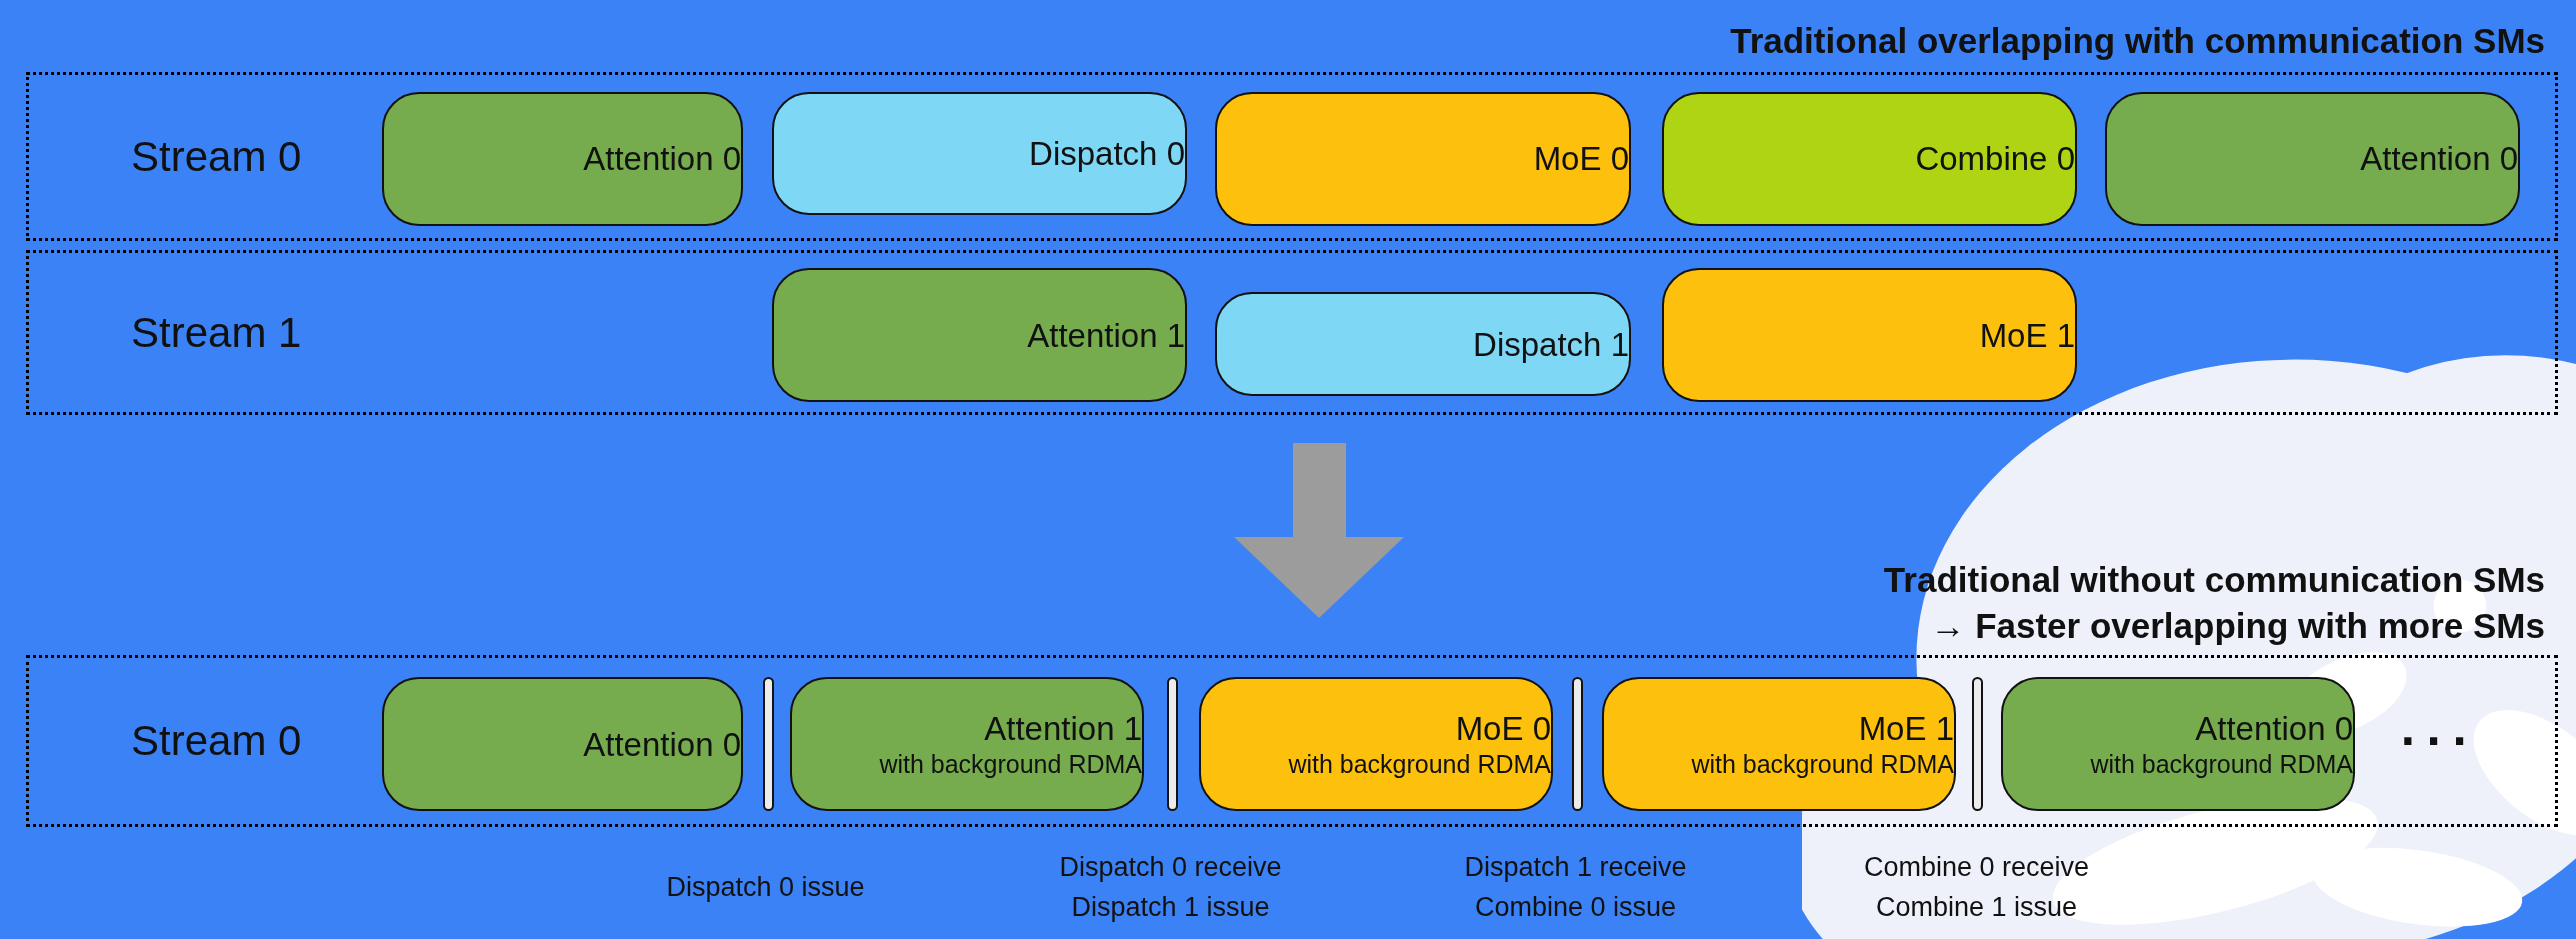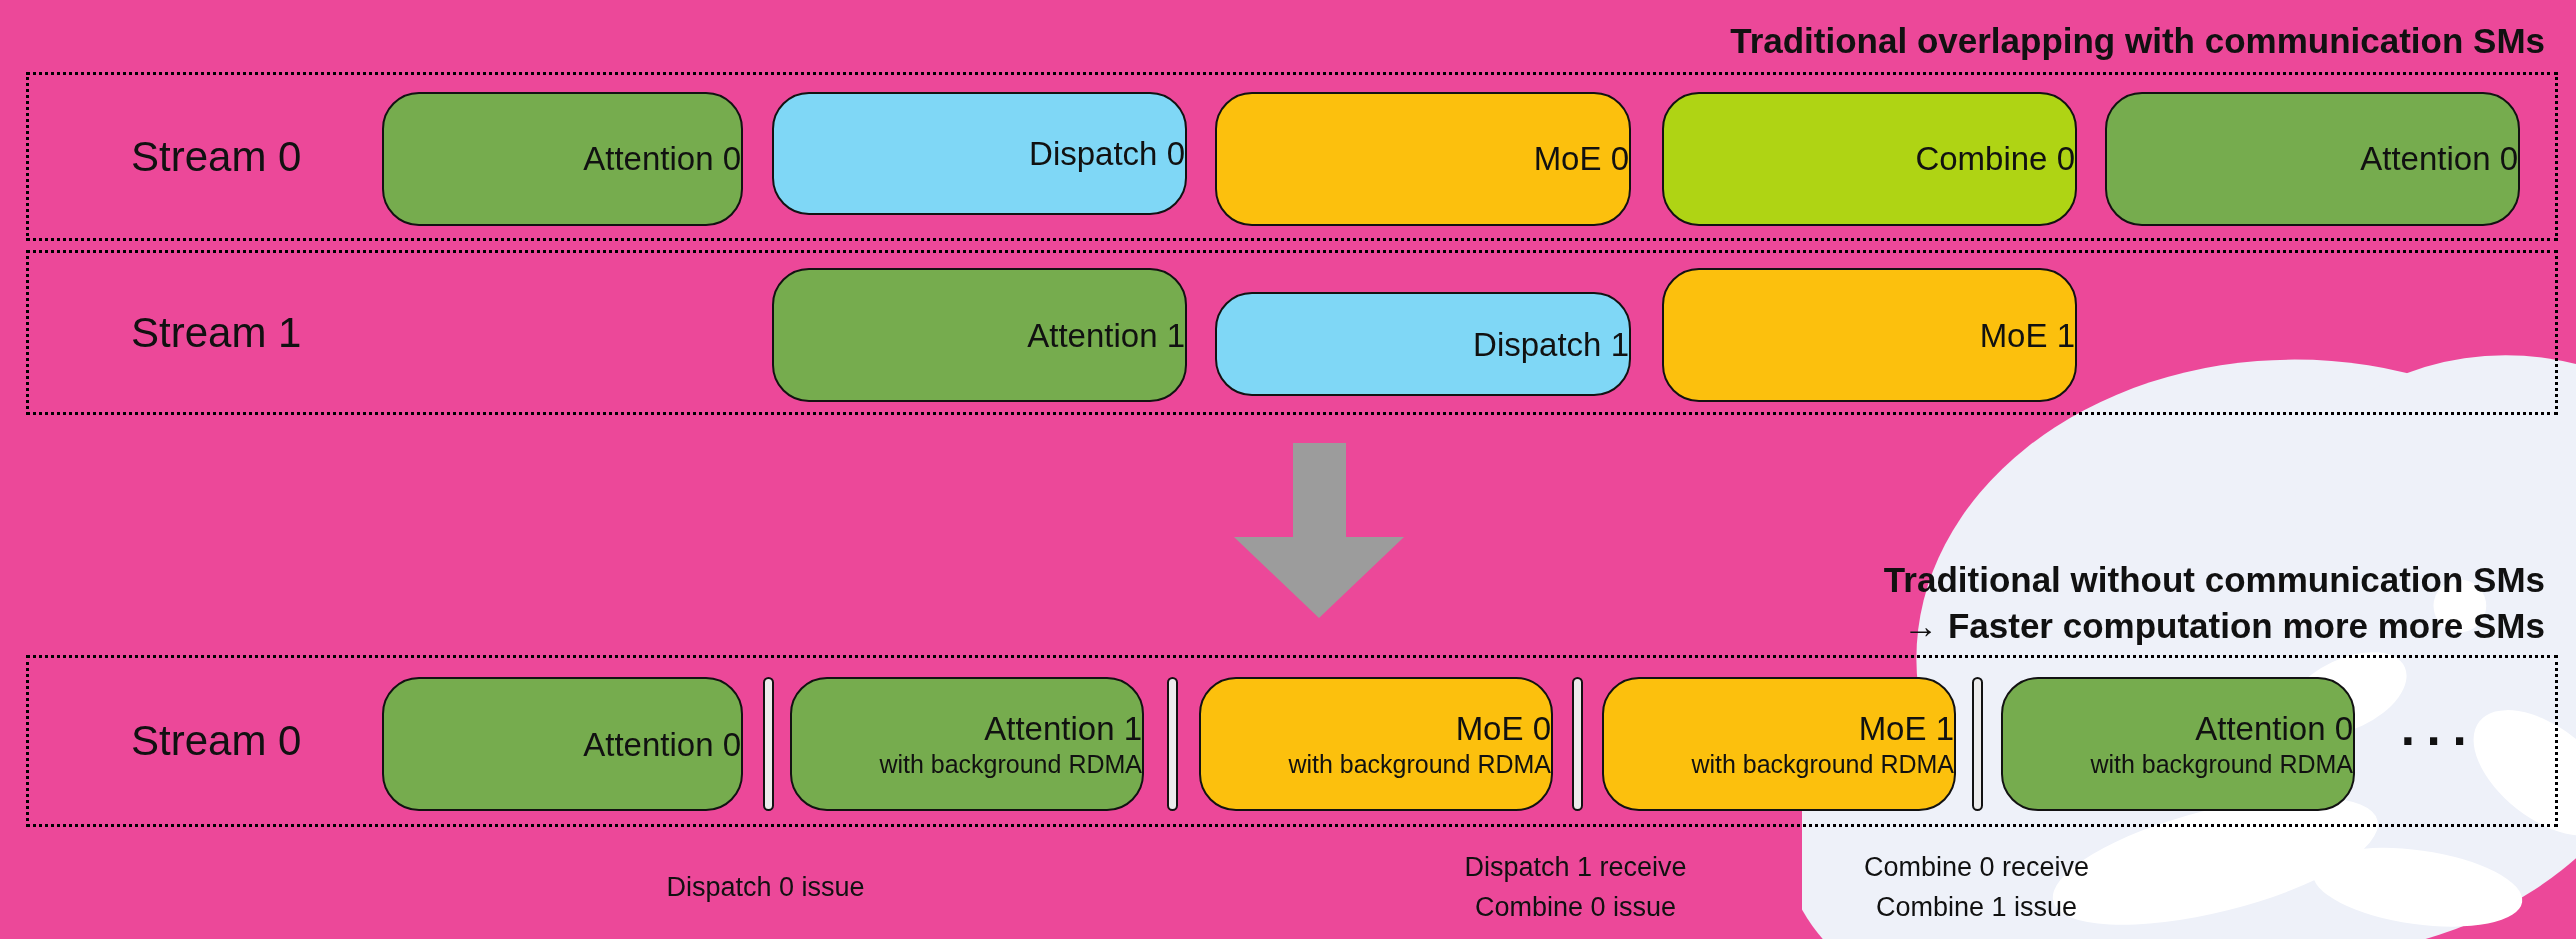--- a/index.html
+++ b/index.html
@@ -1,17 +1,17 @@
 <!DOCTYPE html>
 <html style="font-size:14px"><head>
 <meta charset="utf-8">
 <style>
   html,body{margin:0;padding:0;background:#ffffff;}
   .canvas{
-    position:relative;width:2576px;height:940px;background:#ec4899;overflow:hidden;
+    position:relative;width:2576px;height:940px;background:#3b82f6;overflow:hidden;
     font-family:"Liberation Sans","DejaVu Sans",sans-serif;color:#141414;
   }
   .watermark{position:absolute;right:0;bottom:0;z-index:0;}
   .title{
     position:absolute;right:31px;font-weight:bold;font-size:35px;line-height:46px;
     text-align:right;white-space:nowrap;z-index:2;color:#111;
   }
   .stream-box{
     position:absolute;left:26px;width:2532px;box-sizing:border-box;
     border:3.5px dotted #000;background:transparent;z-index:2;
@@ -94,21 +94,21 @@
     </div>
   </section>
 
   <div class="arrow" style="left:1234px;top:443px;width:171px;">
     <div class="arrow-stem" style="width: 53px; height: 94px; background: rgb(156, 156, 156);"></div>
     <div class="arrow-head" style="border-left:85px solid transparent;border-right:85px solid transparent;border-top:81px solid #9C9C9C;"></div>
   </div>
 
   <div class="title" style="top:557px;">
     <div>Traditional without communication SMs</div>
-    <div>→ Faster computation more more SMs</div>
+    <div>→ Faster overlapping with more SMs</div>
   </div>
 
   <section class="stream-box" style="top:655px;height:172px;">
     <div class="stream-label">Stream 0</div>
 
     <div class="block" style="left: 353px; top: 19.4px; width: 361px; height: 134px; background: rgb(118, 172, 78);">
       <div class="block-main">Attention 0</div>
     </div>
 
     <div class="separator" style="left: 734px; top: 19.4px; height: 134px; background: rgb(236, 236, 236);"></div>
@@ -138,20 +138,24 @@
       <div class="block-main">Attention 0</div>
       <div class="block-sub">with background RDMA</div>
     </div>
 
     <div class="ellipsis" style="left:2340px;top:0;width:141px;height:100%;">···</div>
   </section>
 
   <div class="annotation" style="left:563px;top:843px;">
     <div>Dispatch 0 issue</div>
   </div>
+  <div class="annotation" style="left:968px;top:843px;">
+    <div>Dispatch 0 receive</div>
+    <div>Dispatch 1 issue</div>
+  </div>
   <div class="annotation" style="left:1373px;top:843px;">
     <div>Dispatch 1 receive</div>
     <div>Combine 0 issue</div>
   </div>
   <div class="annotation" style="left:1774px;top:843px;">
     <div>Combine 0 receive</div>
     <div>Combine 1 issue</div>
   </div>
 
 </div>

